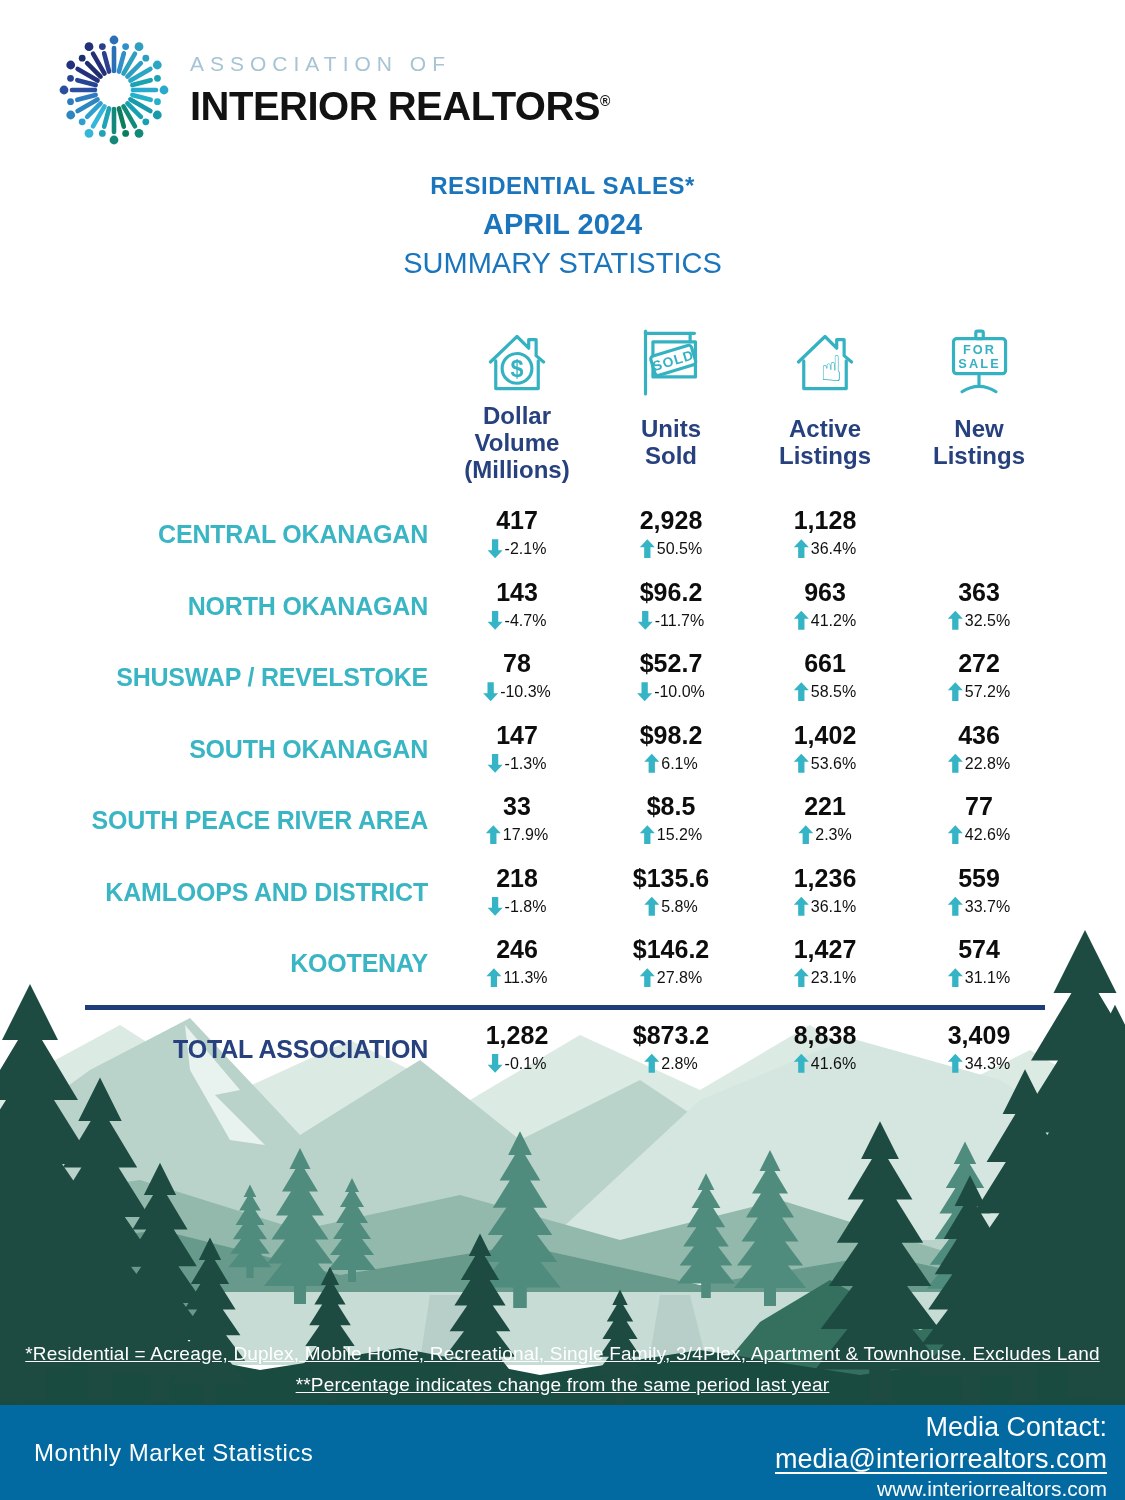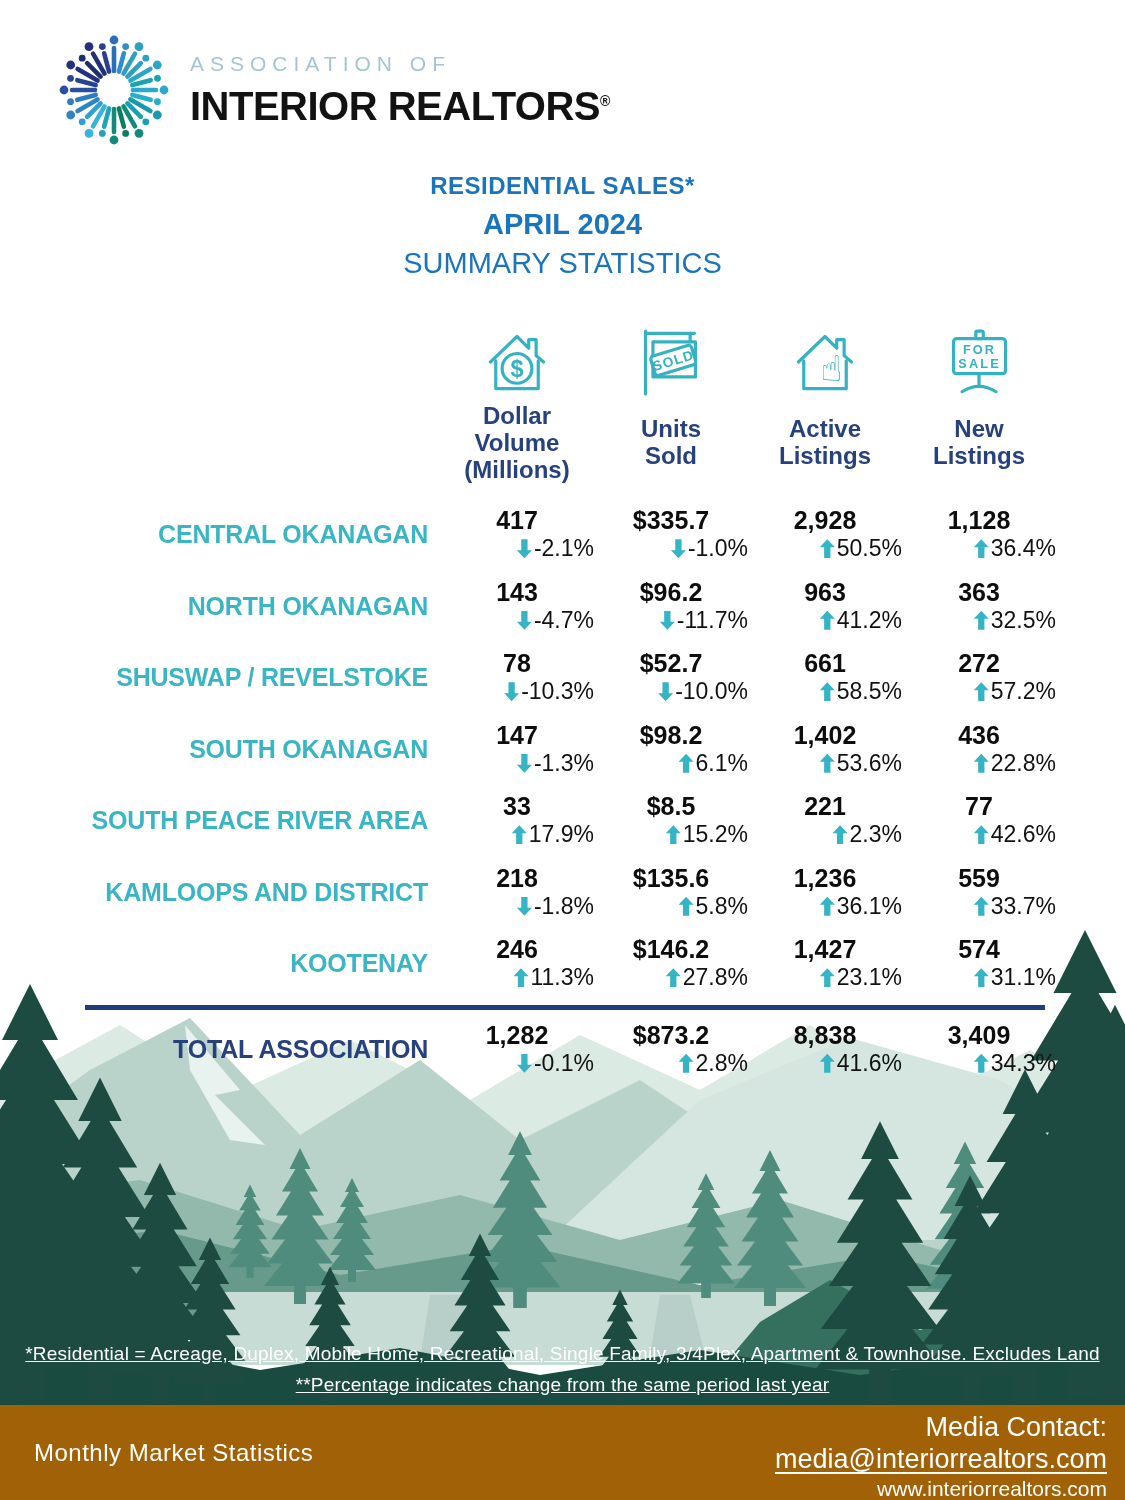--- a/index.html
+++ b/index.html
@@ -28,34 +28,34 @@
   .icon-box svg{width:68px;height:68px;}
   .col-label{height:92px;display:flex;align-items:center;justify-content:center;text-align:center;
              white-space:pre-line;color:#27417e;font-weight:bold;font-size:24px;line-height:27px;}
 
   .tbody{position:absolute;top:499px;left:0;width:1058px;z-index:3;}
   .trow{display:grid;grid-template-columns:440px 154px 154px 154px 154px;height:71.5px;align-items:center;}
   .region{text-align:right;padding-right:12px;color:#3ab5c4;font-weight:bold;font-size:25px;letter-spacing:-0.2px;}
   .trow.total .region{color:#27417e;}
   .cell{text-align:center;}
   .val{font-weight:bold;font-size:25px;color:#0d0d0d;line-height:28px;}
-  .pct{font-size:23px;color:#111;line-height:29px;display:flex;justify-content:flex-end;align-items:center;gap:2px;}
+  .pct{font-size:16px;color:#111;line-height:29px;display:flex;justify-content:center;align-items:center;gap:2px;}
   .arrow{display:inline-block;width:15px;height:19px;background:#35b4c5;flex:0 0 auto;}
   .arrow.up{clip-path:polygon(50% 0,100% 42%,71% 42%,71% 100%,29% 100%,29% 42%,0 42%);}
   .arrow.down{clip-path:polygon(50% 100%,100% 58%,71% 58%,71% 0,29% 0,29% 58%,0 58%);}
   .divider{height:5px;background:#1f3d7a;margin:5px 0 4px 85px;width:960px;}
 
   
   .landscape{position:absolute;left:0;top:930px;width:1125px;height:475px;z-index:1;}
 
   .footnotes{position:absolute;left:0;top:1338px;width:100%;text-align:center;color:#ffffff;z-index:4;
              font-size:19px;line-height:31px;letter-spacing:0.2px;text-decoration:underline;}
 
   
-  .footer{position:absolute;left:0;top:1405px;width:100%;height:95px;background:#a16207;z-index:5;color:#fff;}
+  .footer{position:absolute;left:0;top:1405px;width:100%;height:95px;background:#0369a1;z-index:5;color:#fff;}
   .footer-left{position:absolute;left:34px;top:34px;font-size:24px;letter-spacing:0.5px;font-weight:normal;}
   .footer-right{position:absolute;right:18px;top:6px;text-align:right;}
   .media-label{font-size:27px;line-height:32px;}
   .media-email{font-size:27px;line-height:32px;text-decoration:underline;text-underline-offset:4px;}
   .media-site{font-size:21px;line-height:27px;}
 
   .hidden-defs{position:absolute;width:0;height:0;overflow:hidden;}
 </style>
 </head>
 <body>
@@ -212,27 +212,20 @@
     <div class="region">CENTRAL OKANAGAN</div>
 
   <div class="cell">
     <div class="val">417</div>
     <div class="pct">
       <span class="arrow down"></span>
       <span class="pcttext">-2.1%</span>
     </div>
   </div>
 
-  <div class="cell">
-    <div class="val">$335.7</div>
-    <div class="pct">
-      <span class="arrow down"></span>
-      <span class="pcttext">-1.0%</span>
-    </div>
-  </div>
 
   <div class="cell">
     <div class="val">2,928</div>
     <div class="pct">
       <span class="arrow up"></span>
       <span class="pcttext">50.5%</span>
     </div>
   </div>
 
   <div class="cell">

